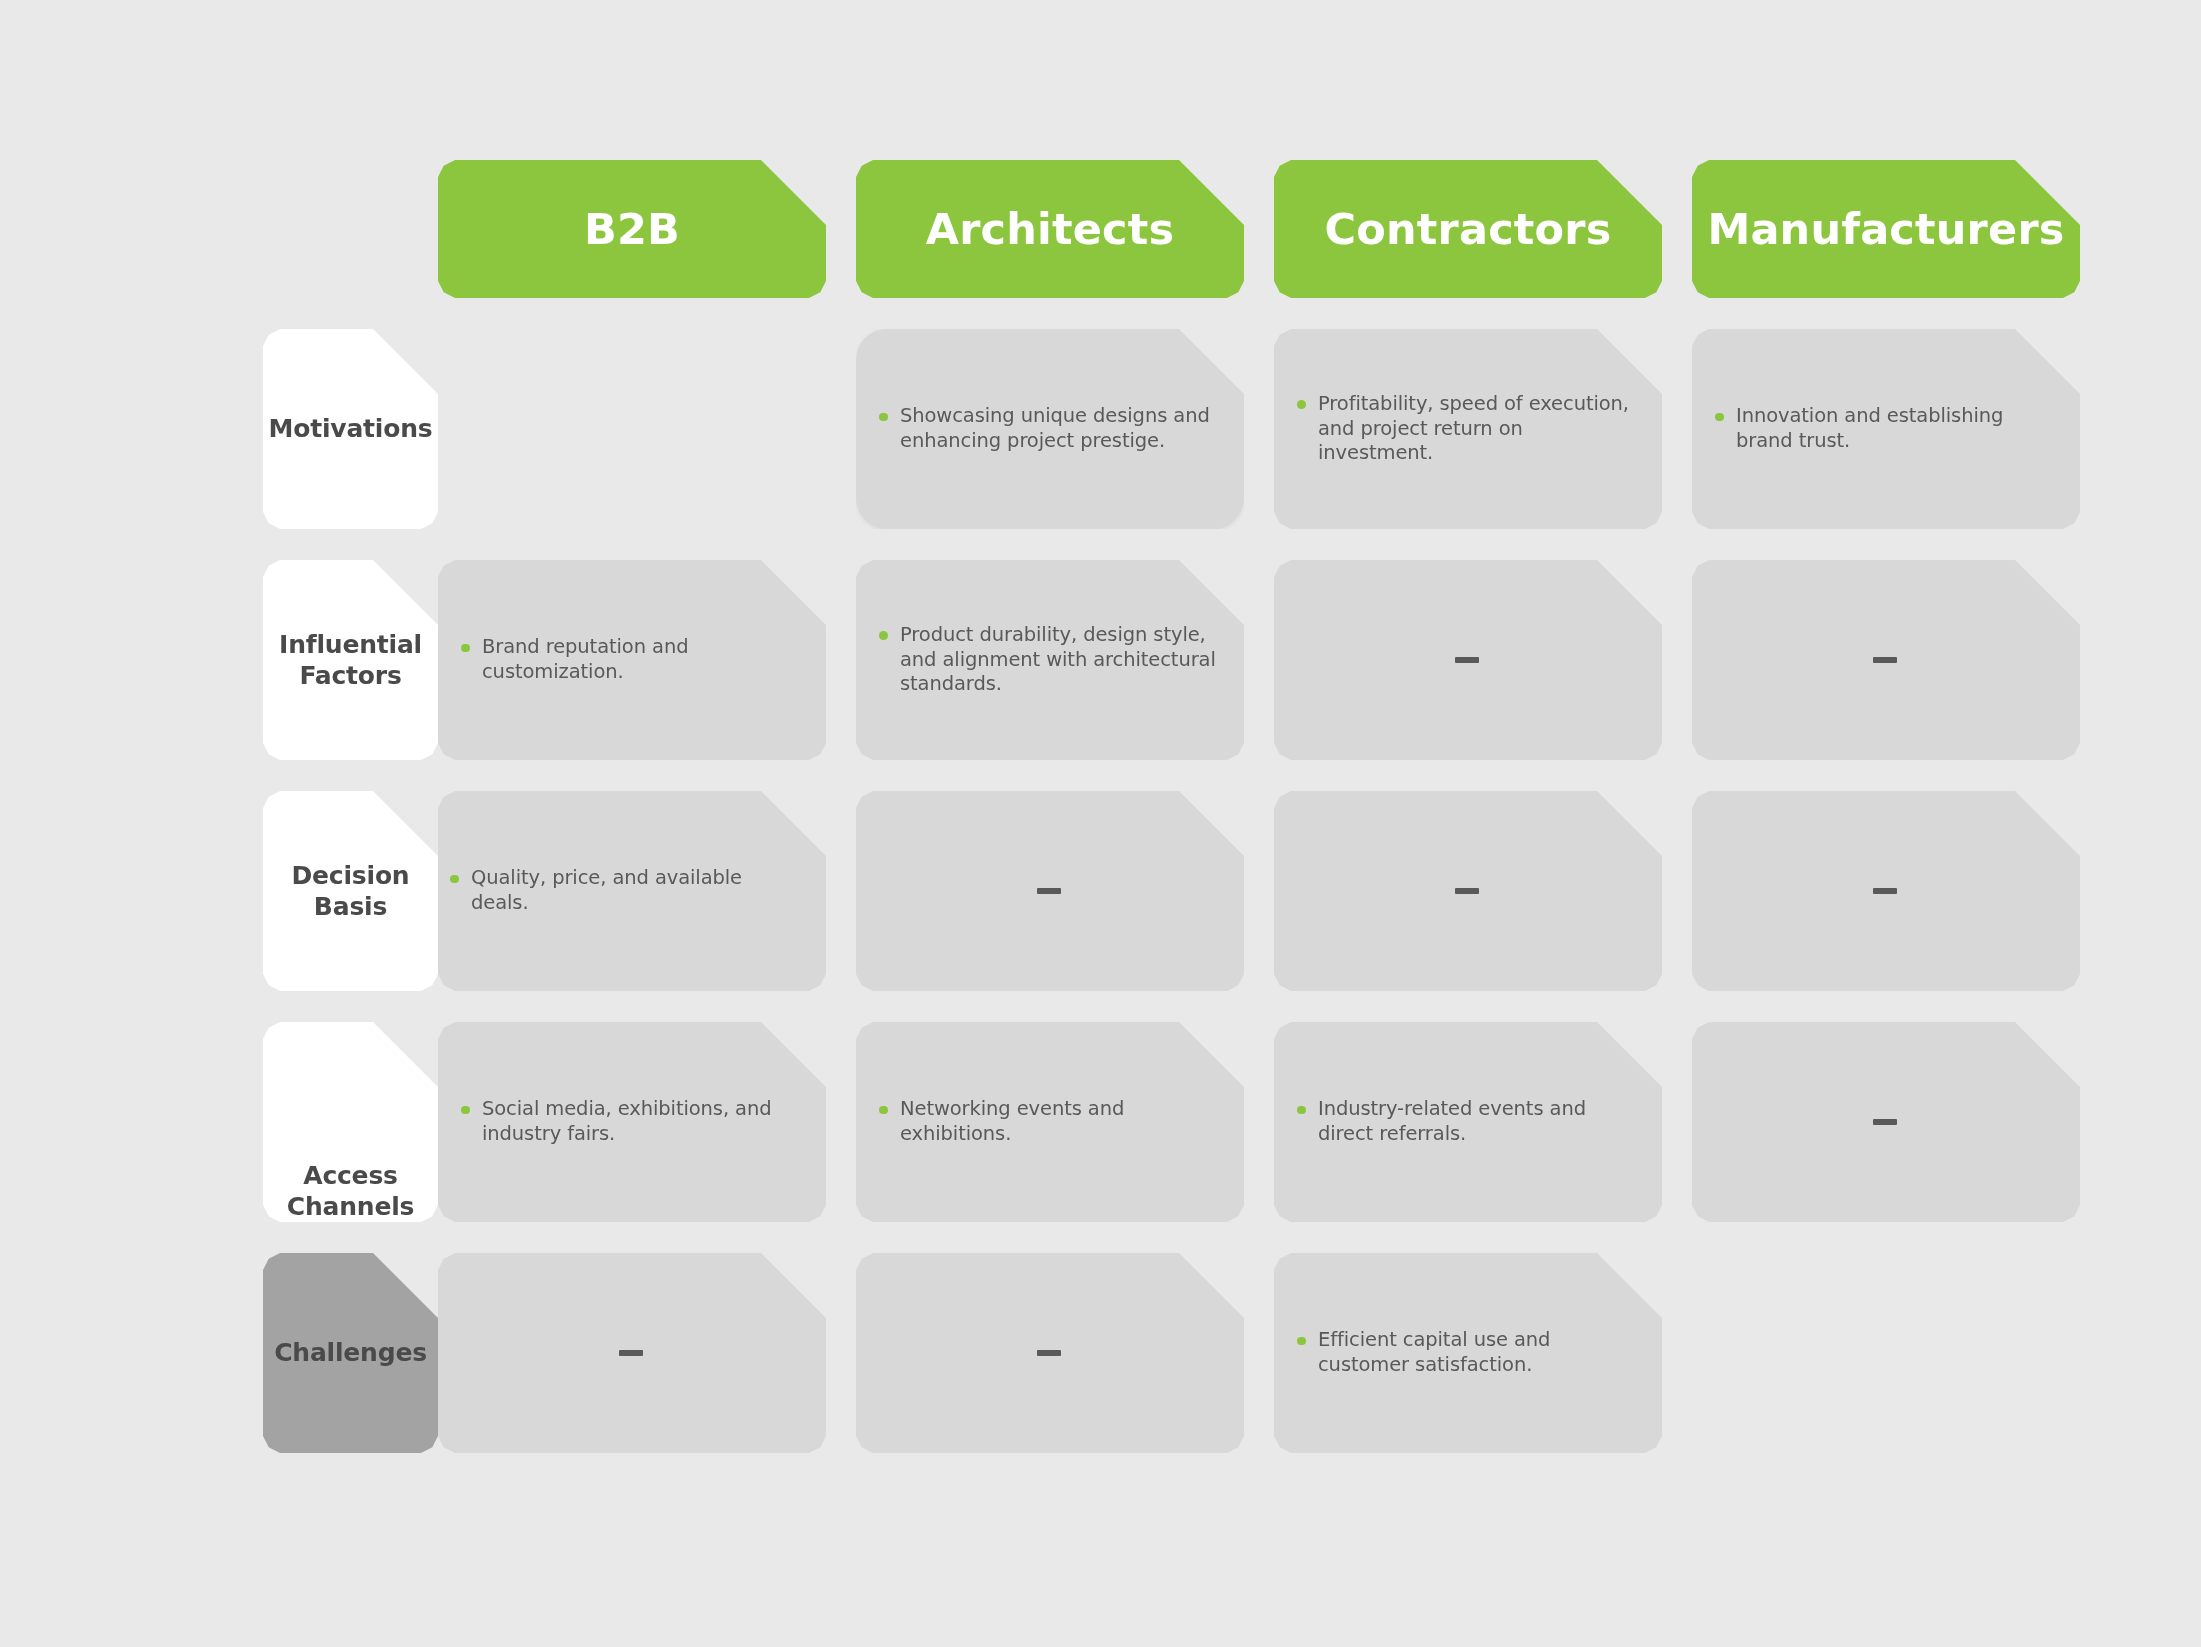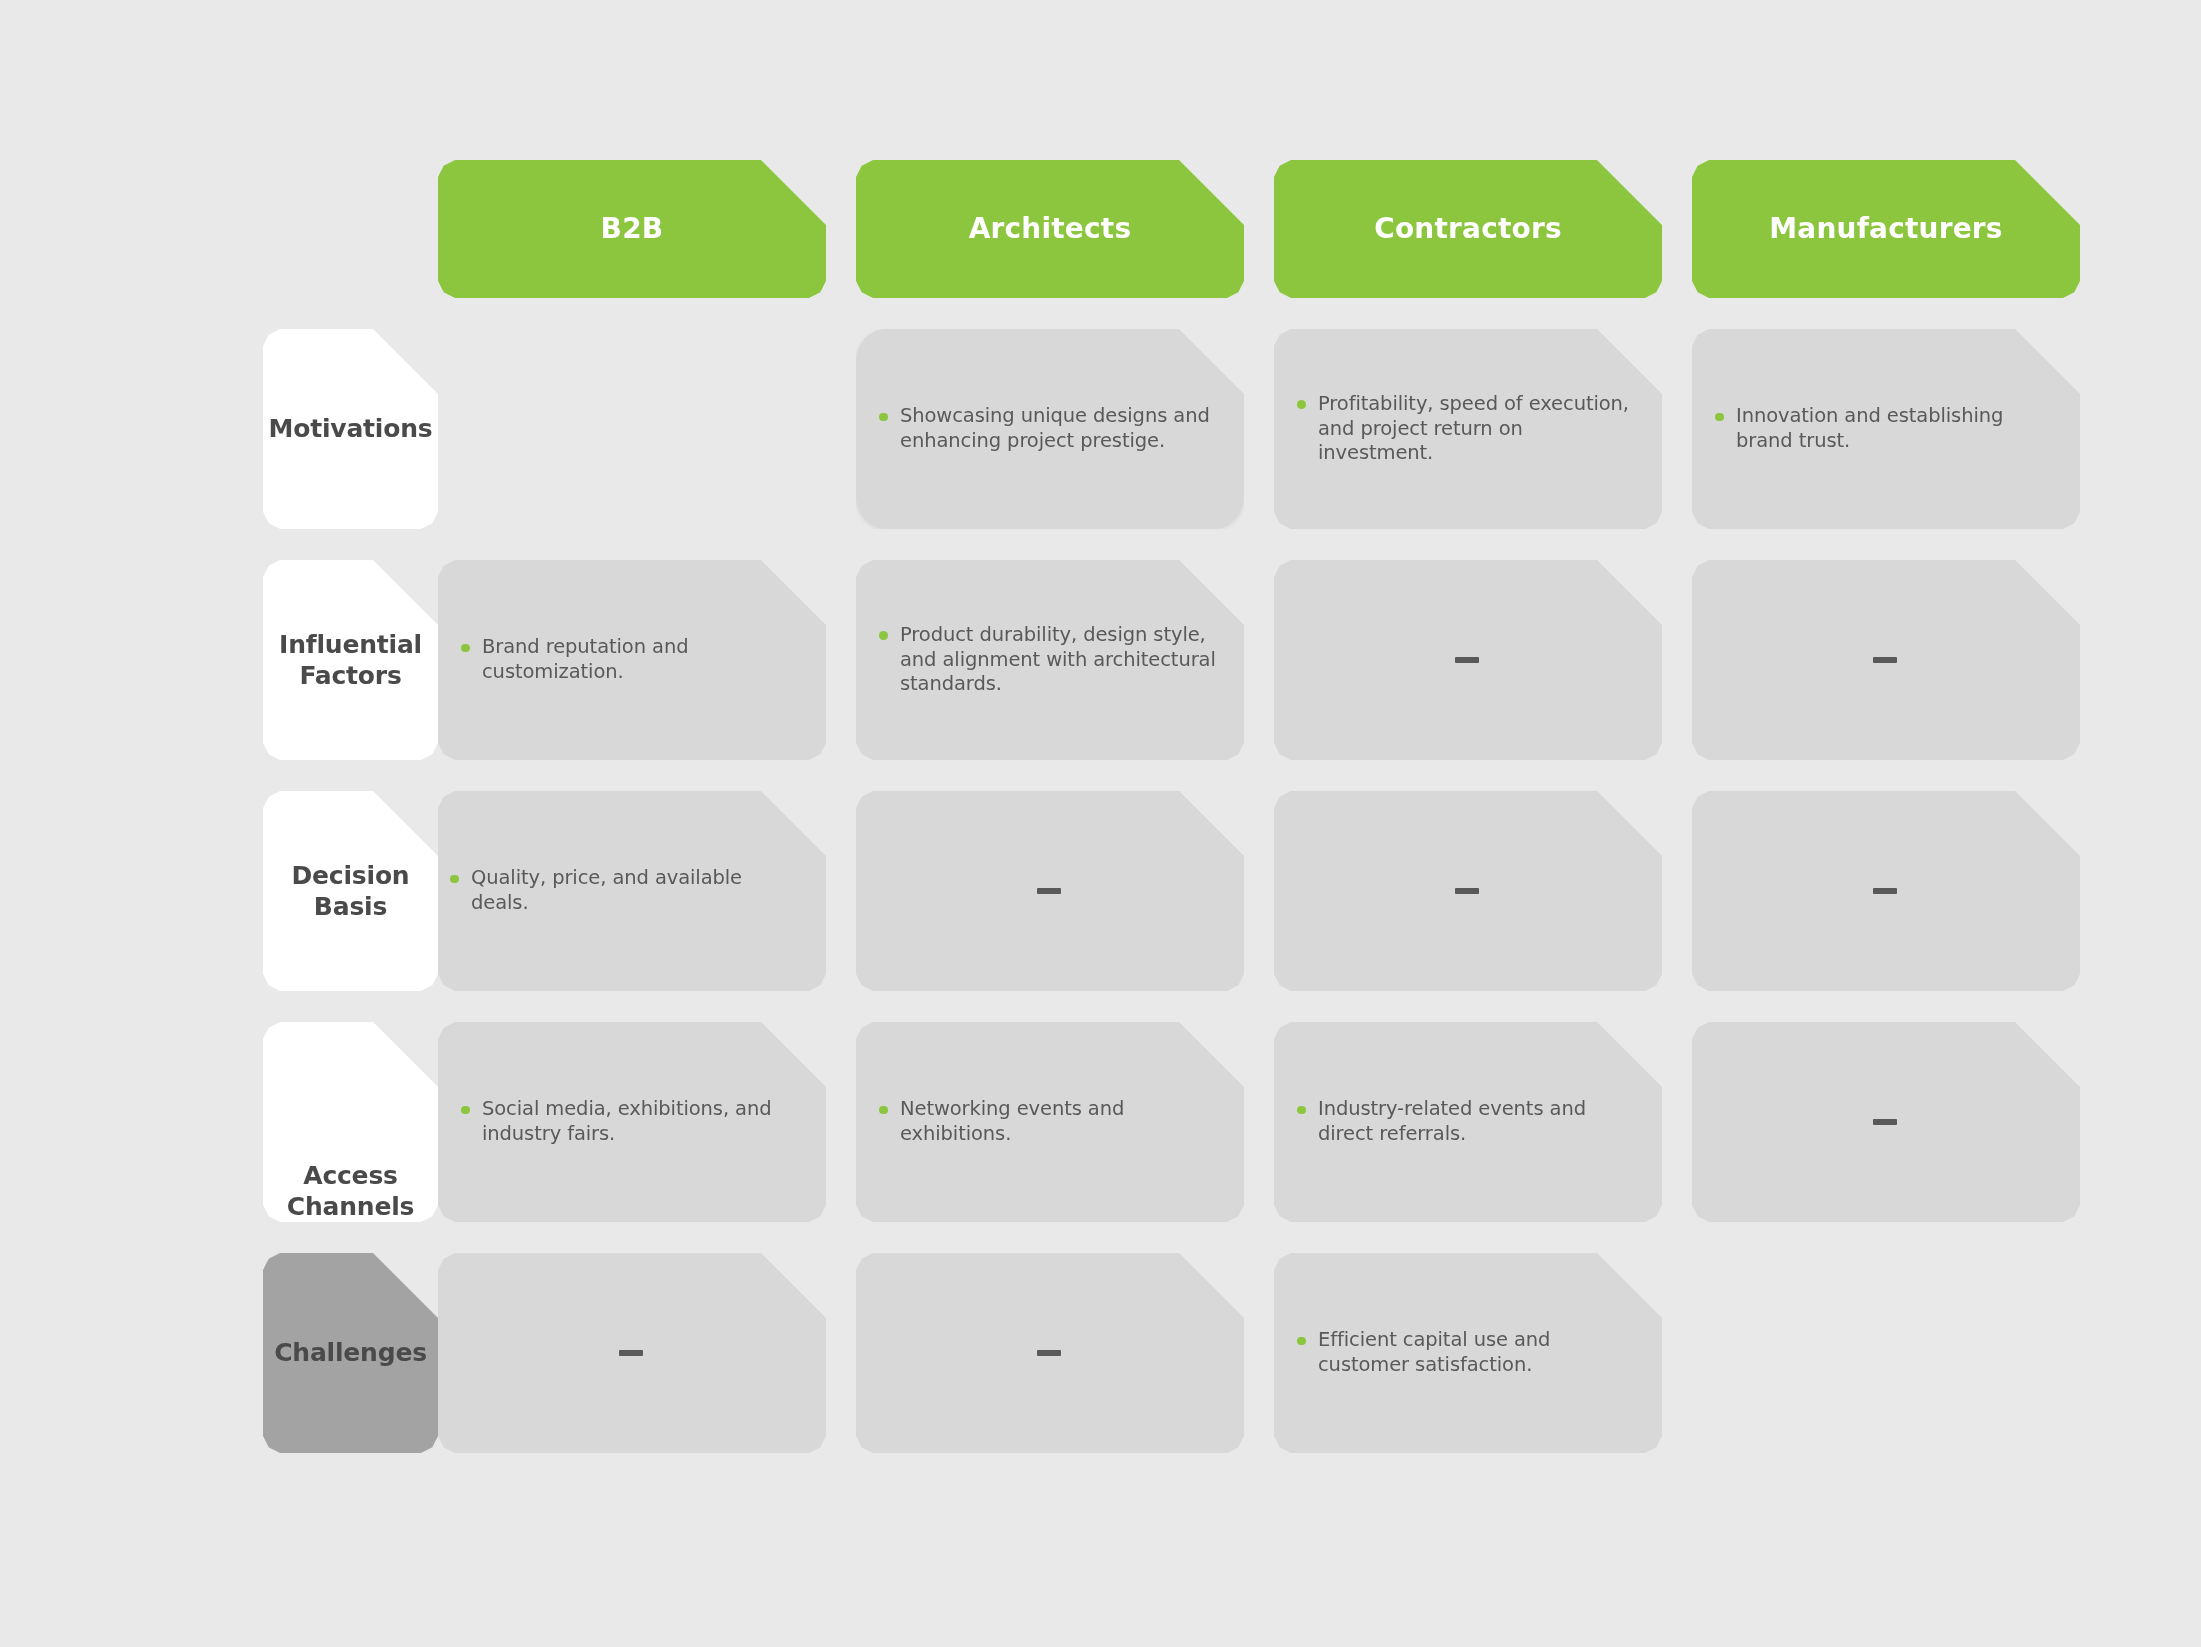--- a/index.html
+++ b/index.html
@@ -65,21 +65,21 @@
     grid-row: 1;
     background: #8cc63e;
     display: flex;
     align-items: center;
     justify-content: center;
     text-align: center;
     color: #ffffff;
     padding: 0 21px;
   }
   .hdr .hdr-main {
-    font-size: 28px;
+    font-size: 43px;
     font-weight: bold;
     letter-spacing: 0.2px;
     line-height: 1.22;
   }
 
   
   .rowlabel {
     background: #ffffff;
     display: flex;
     align-items: center;

